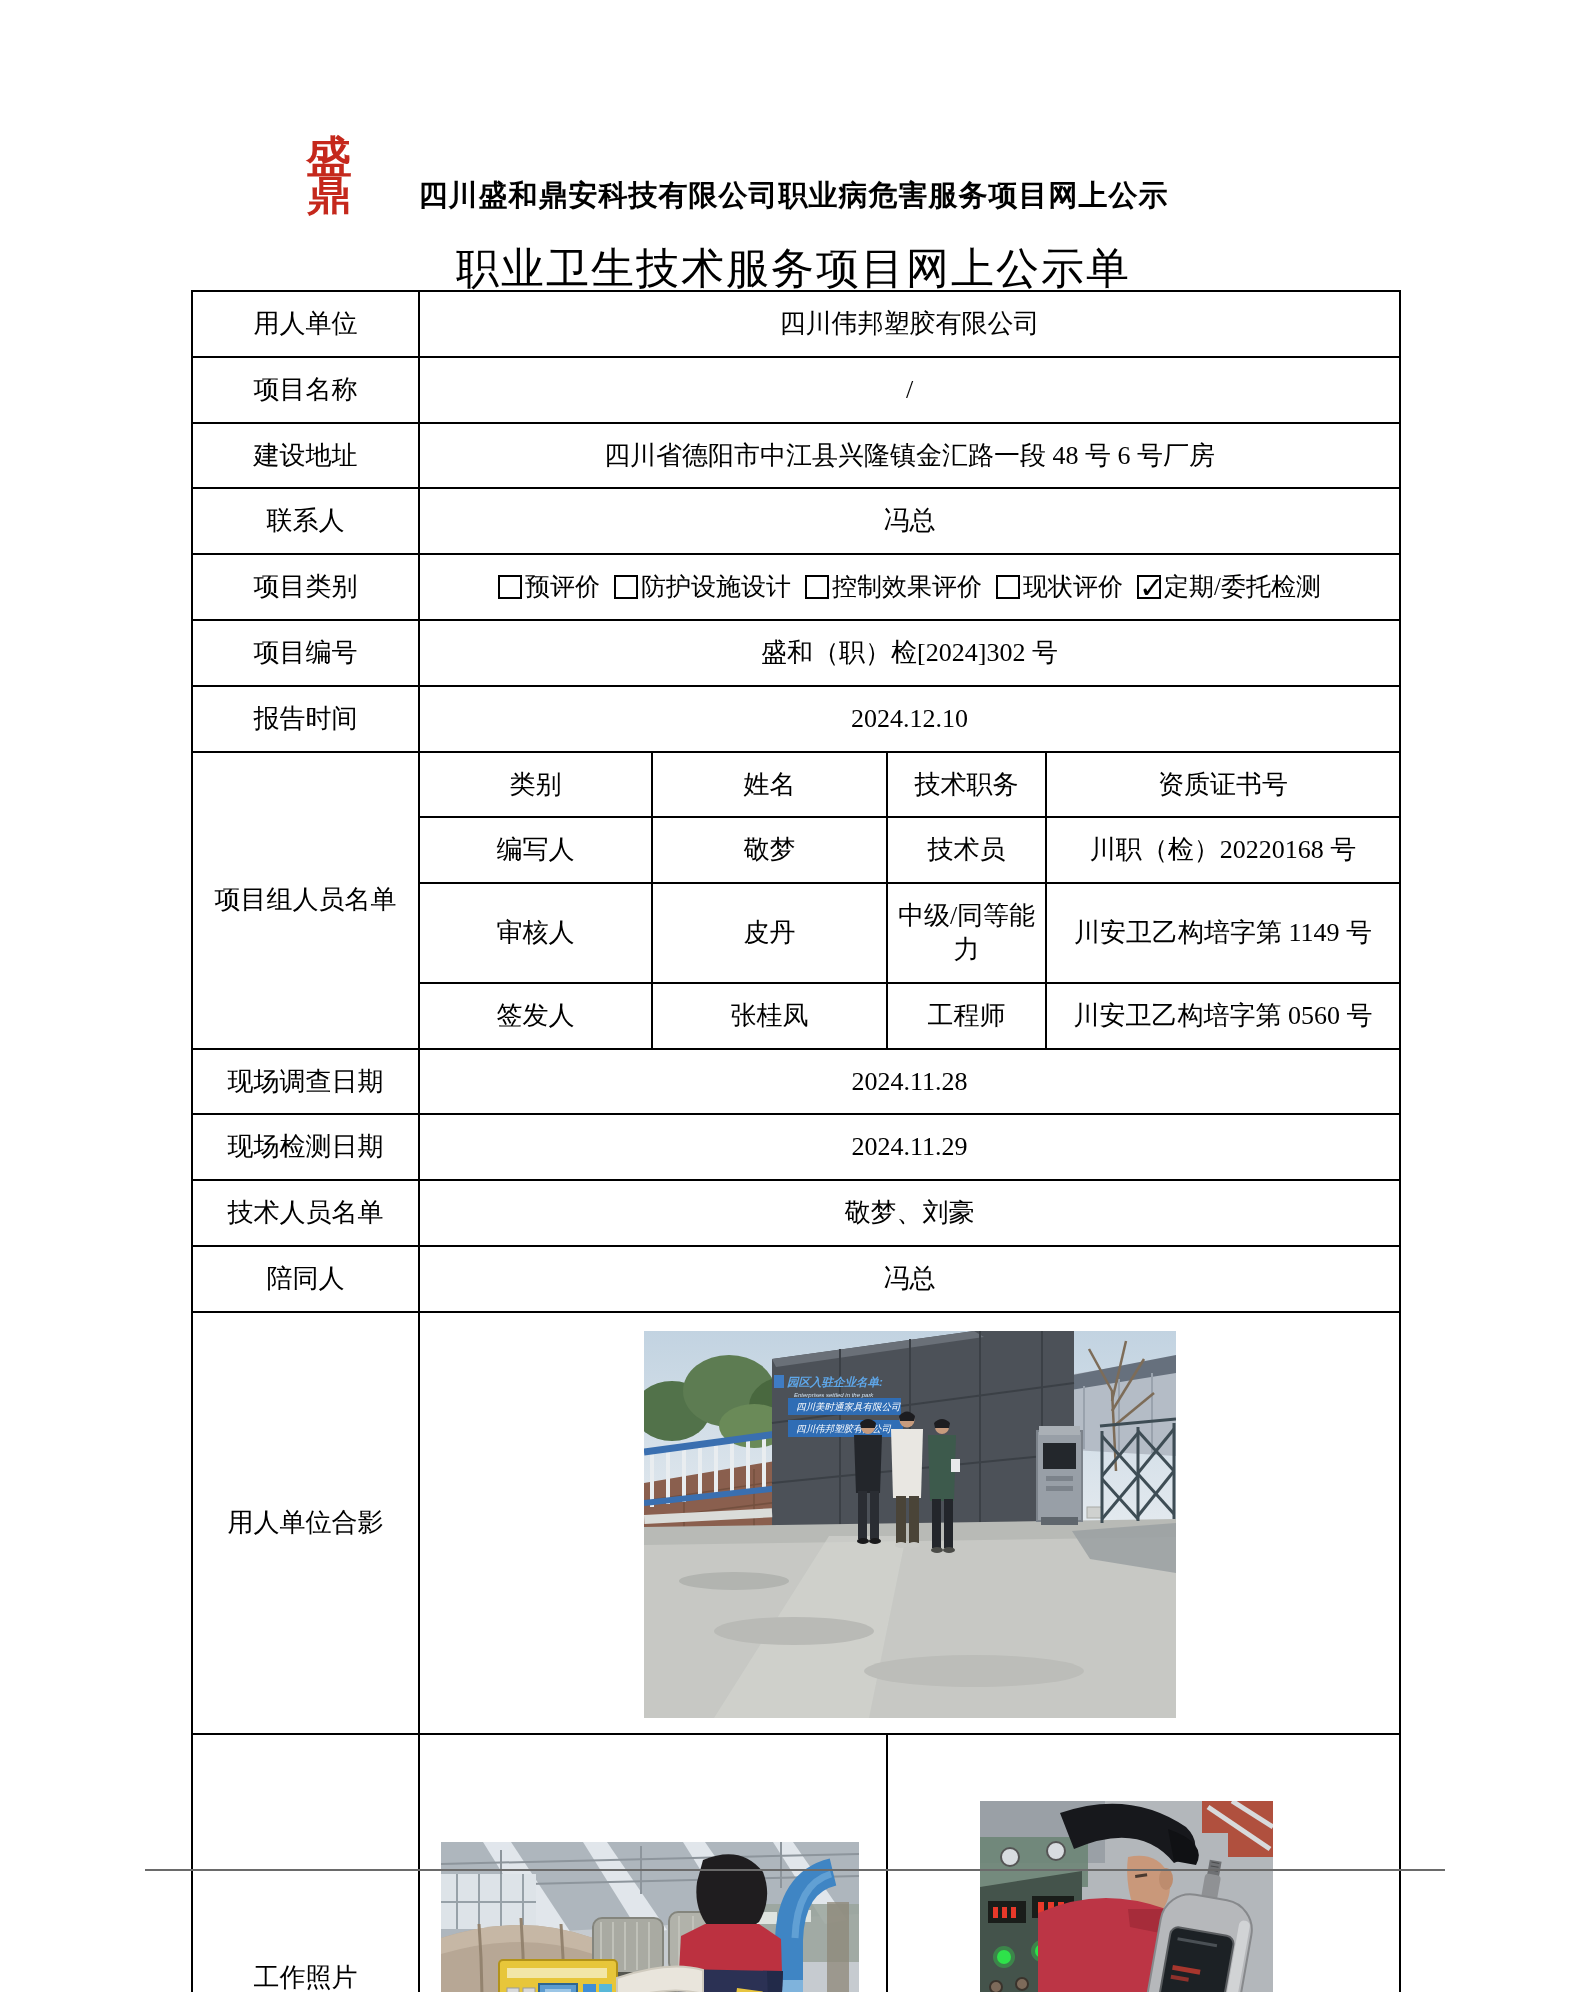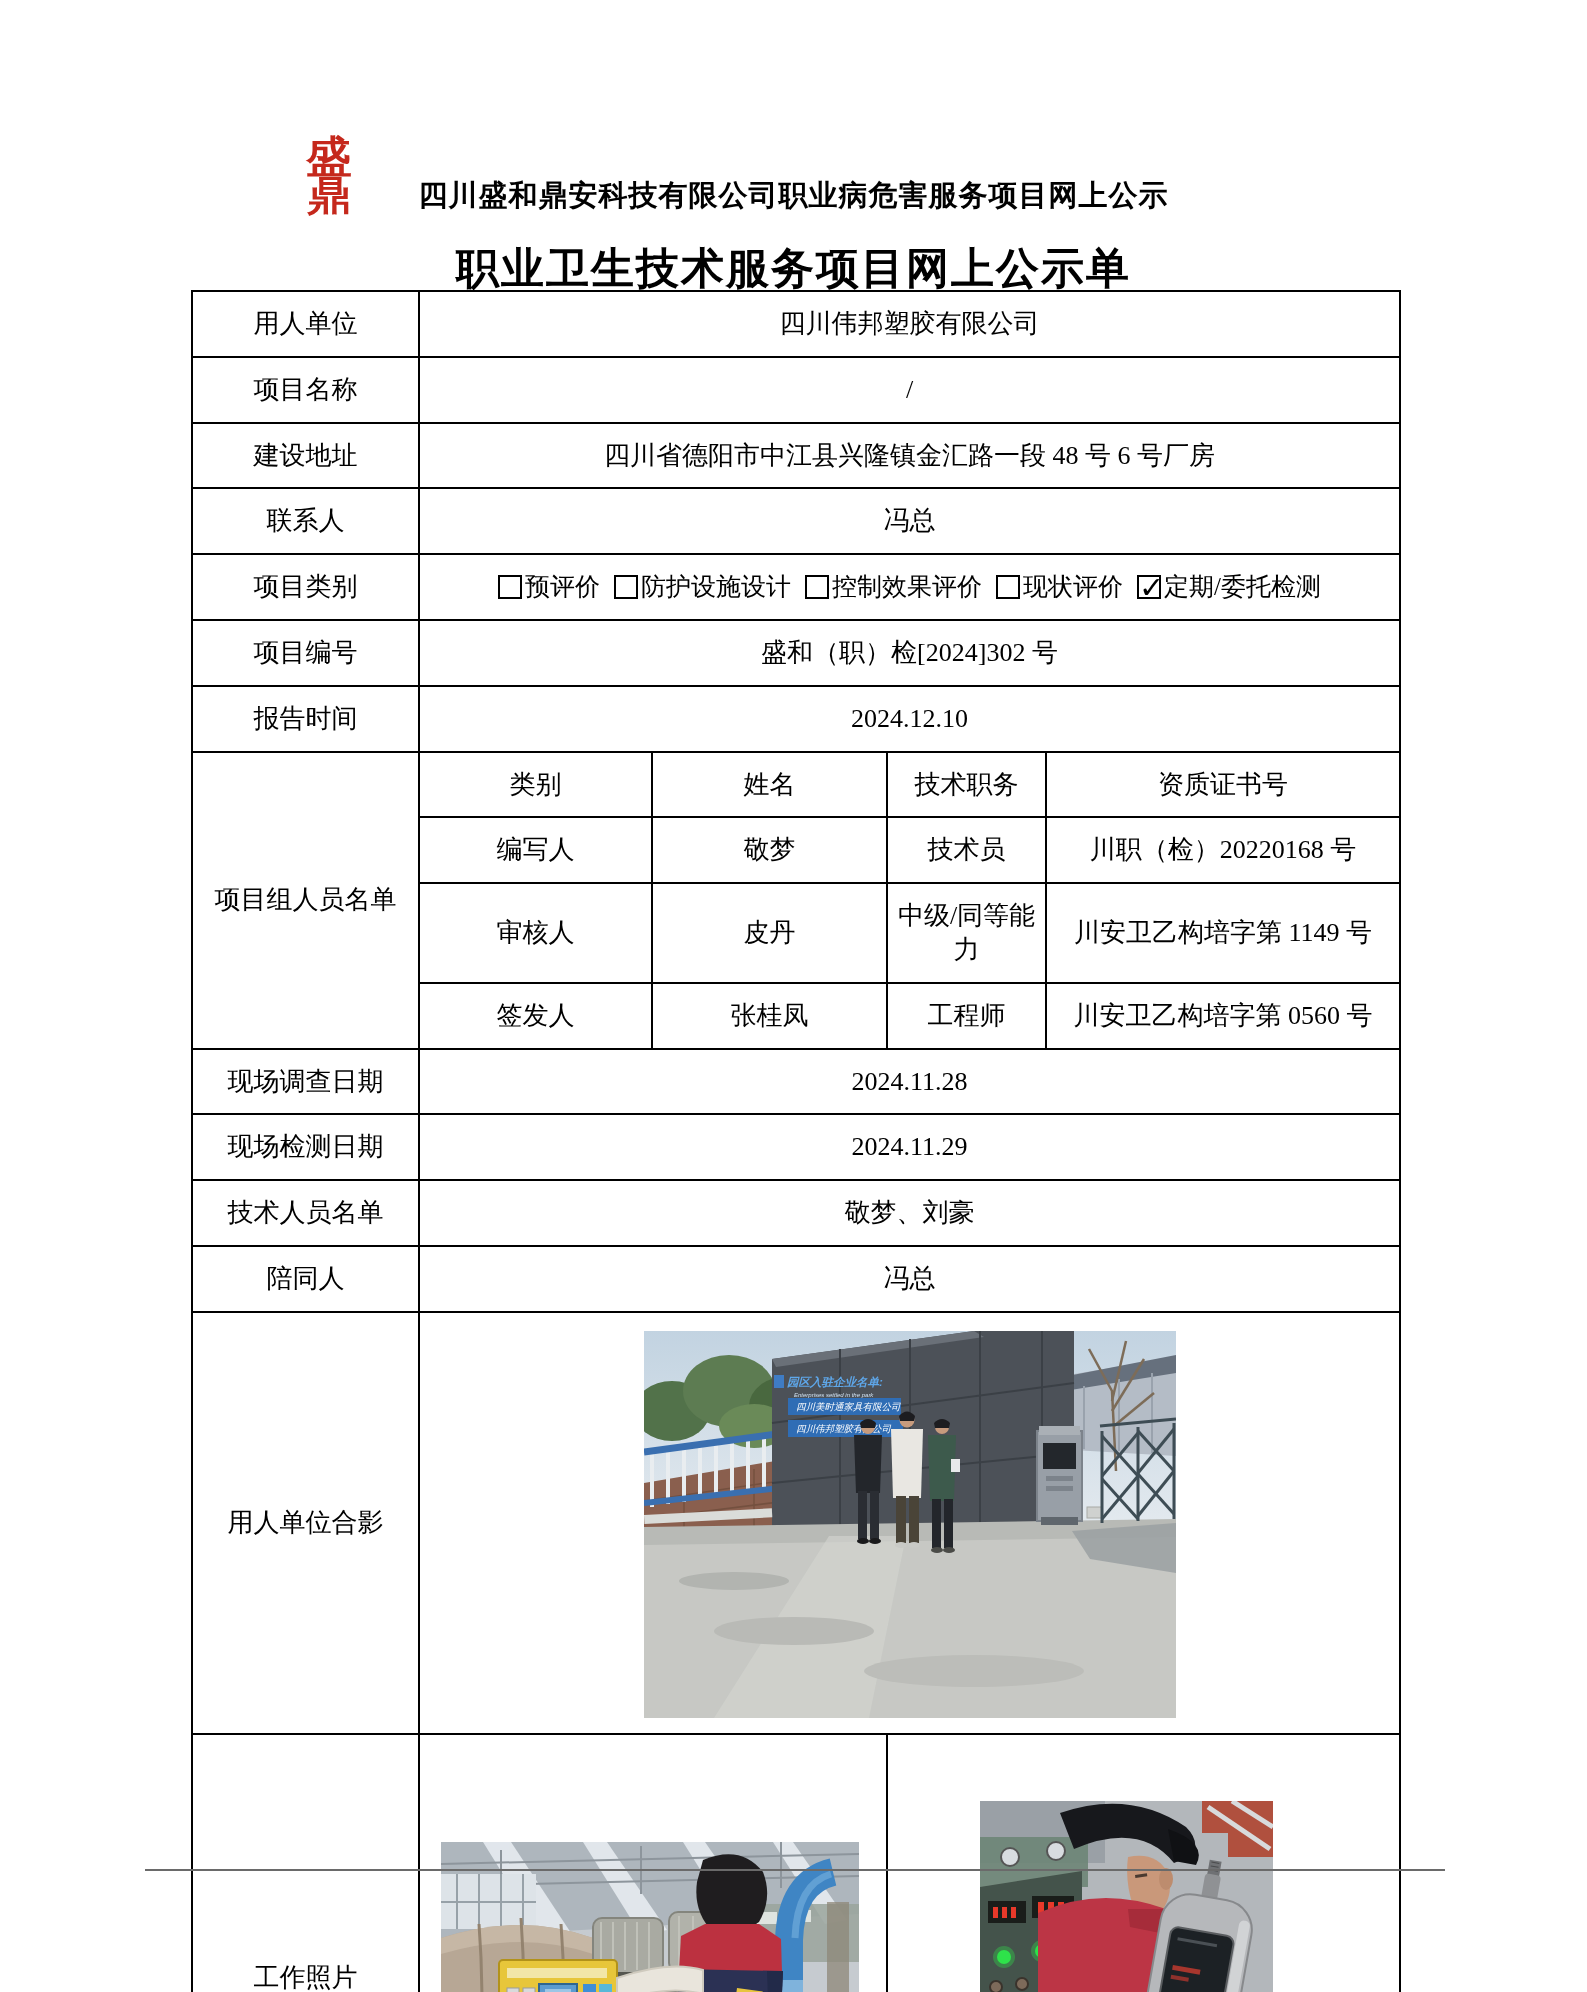--- a/index.html
+++ b/index.html
@@ -14,21 +14,21 @@
     display:flex;flex-direction:column;align-items:center;justify-content:center;
   }
   .logo .lg-top{font-size:46px;display:block;transform:scaleY(.92);}
   .logo .lg-bot{font-size:44px;display:block;margin-top:-6px;transform:scaleY(.9);}
   .org-title{
     position:absolute;left:0;top:176px;width:100%;text-align:center;
     font-size:29px;font-weight:bold;letter-spacing:1px;
   }
   .doc-title{
     position:absolute;left:0;top:240px;width:100%;text-align:center;margin:0;
-    font-size:43px;font-weight:bold;letter-spacing:2px;
+    font-size:43px;font-weight:normal;letter-spacing:2px;
   }
   
   table.form{
     position:absolute;left:191px;top:290px;width:1208px;
     border-collapse:collapse;table-layout:fixed;
   }
   table.form td,table.form th{
     border:2px solid #000;padding:15px 4px;text-align:center;vertical-align:middle;
     font-size:26px;font-weight:normal;line-height:1.3;overflow:hidden;
   }

